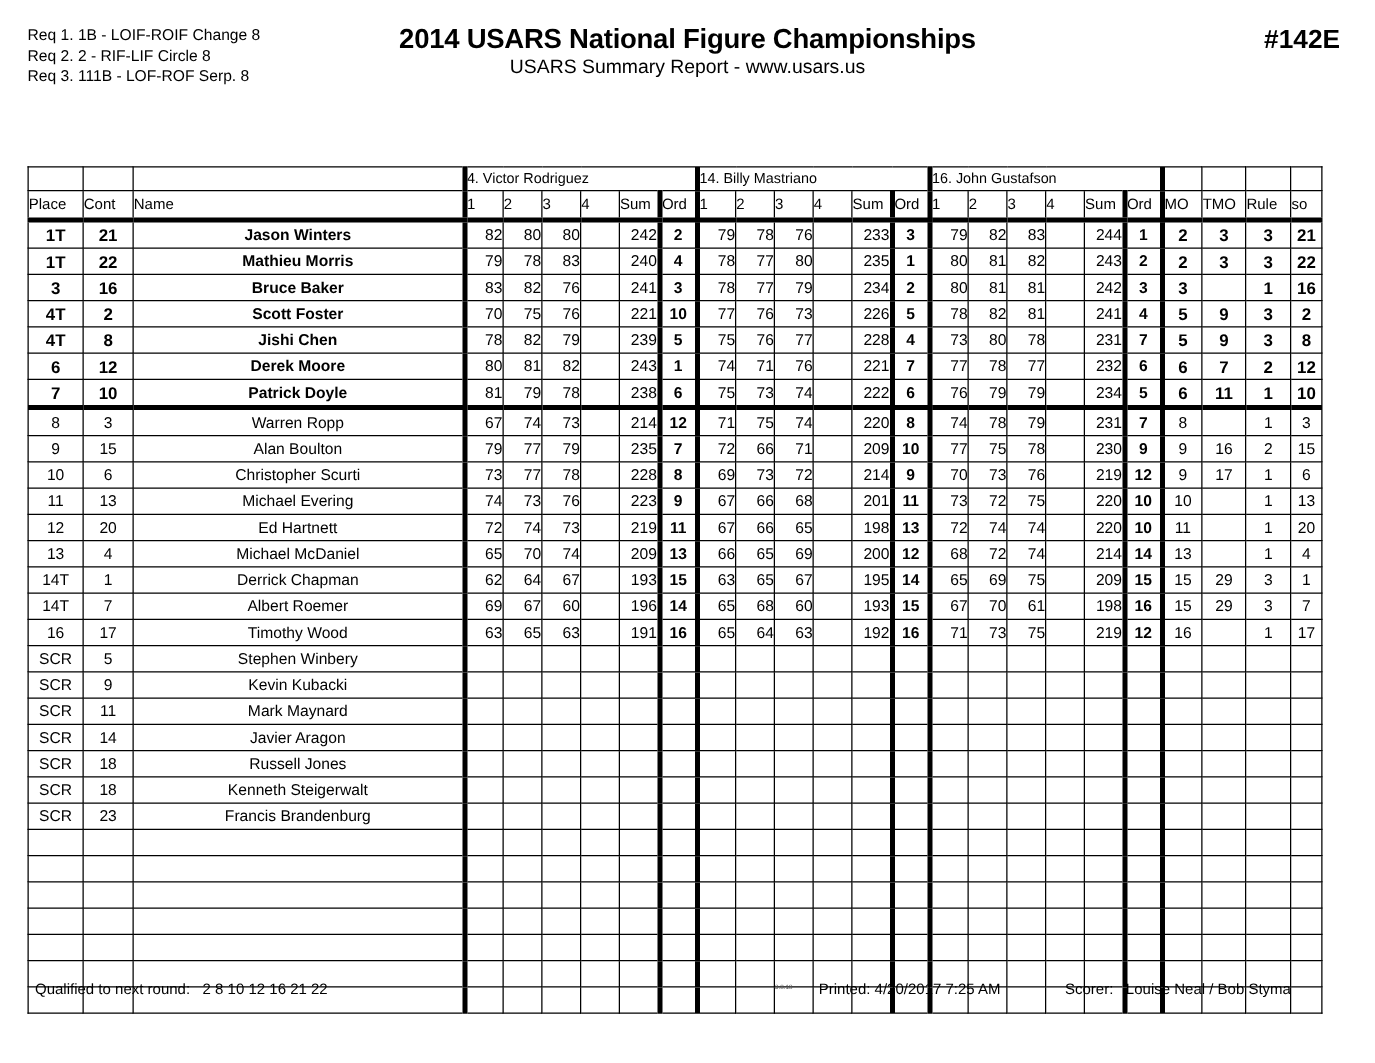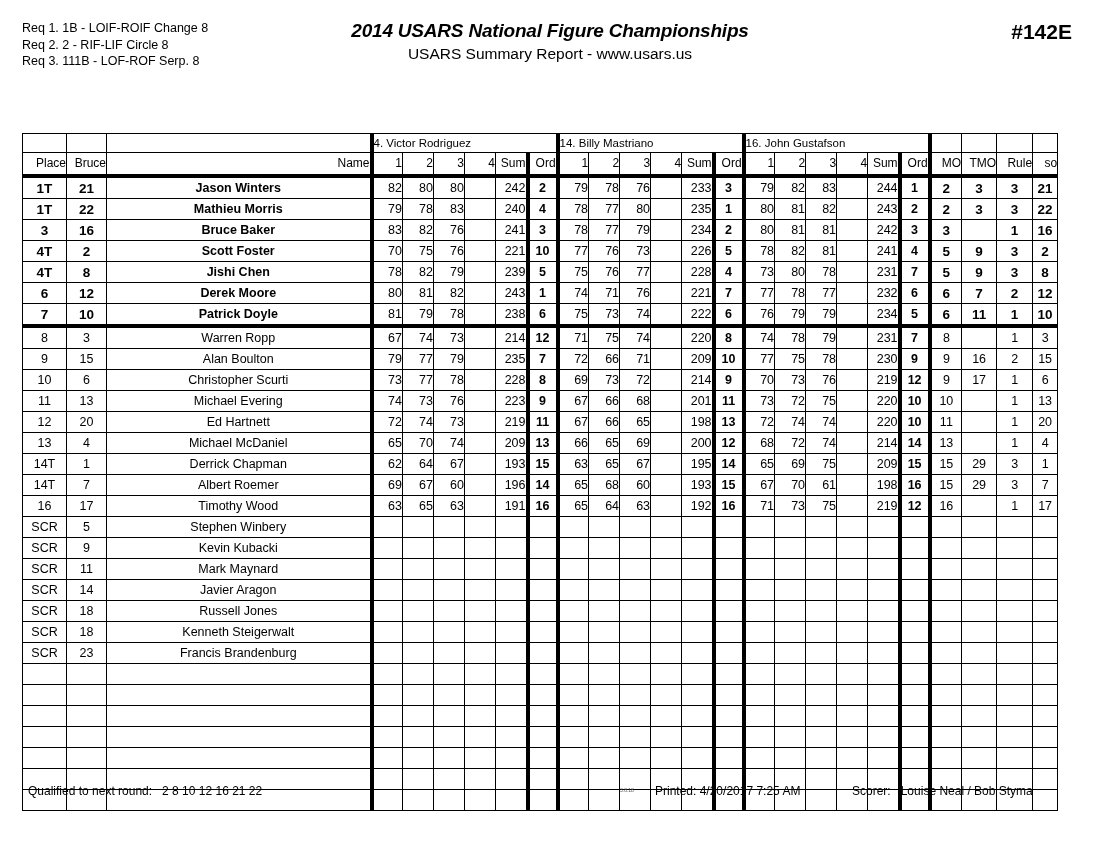--- a/index.html
+++ b/index.html
@@ -30,25 +30,24 @@
     line-height: 16.5px;
     white-space: nowrap;
   }
   #title-block {
     position: absolute;
     left: 240px; top: 18px;
     width: 620px;
     text-align: center;
   }
   .title-main {
-    font-size: 19px;
+    font-size: 22px;
     font-weight: bold;
     line-height: 25px;
     letter-spacing: -0.2px;
-    font-style: italic;
   }
   .title-venue {
     font-size: 14.5px;
     line-height: 20px;
   }
   .title-event {
     font-size: 19px;
     font-weight: bold;
     line-height: 25px;
   }
@@ -95,21 +94,21 @@
   td.judge-name {
     text-align: left;
     padding-left: 5px;
     border: 1px solid #000;
     font-size: 11.5px;
     margin-top: 24px;
   }
 
   
   tr.colhead td {
-    text-align: right;
+    text-align: left;
     font-size: 12px;
     height: 21px;
   }
   td.h-place, td.h-cont { text-align: center; }
   td.h-name { text-align: left; padding-left: 6px; }
 
   
   .tl { border-left: 4px solid #000 !important; }
   .tr-b { border-right: 4px solid #000 !important; }
 
@@ -221,21 +220,21 @@
         <td class="judge-name tl" colspan="6">14.  Billy Mastriano</td>
         <td class="judge-name tl tr-b" colspan="6">16.  John Gustafson</td>
         <td class="nb"></td>
         <td class="nb"></td>
         <td class="nb"></td>
         <td class="nb"></td>
       </tr>
 
       <tr class="colhead thickbottom">
         <td class="h-place">Place</td>
-        <td class="h-cont">Bruce</td>
+        <td class="h-cont">Cont</td>
         <td class="h-name">Name</td>
 
         <td class="tl">1</td>
         <td>2</td>
         <td>3</td>
         <td>4</td>
         <td>Sum</td>
         <td class="tl tr-b">Ord</td>
 
         <td class="tl">1</td>

